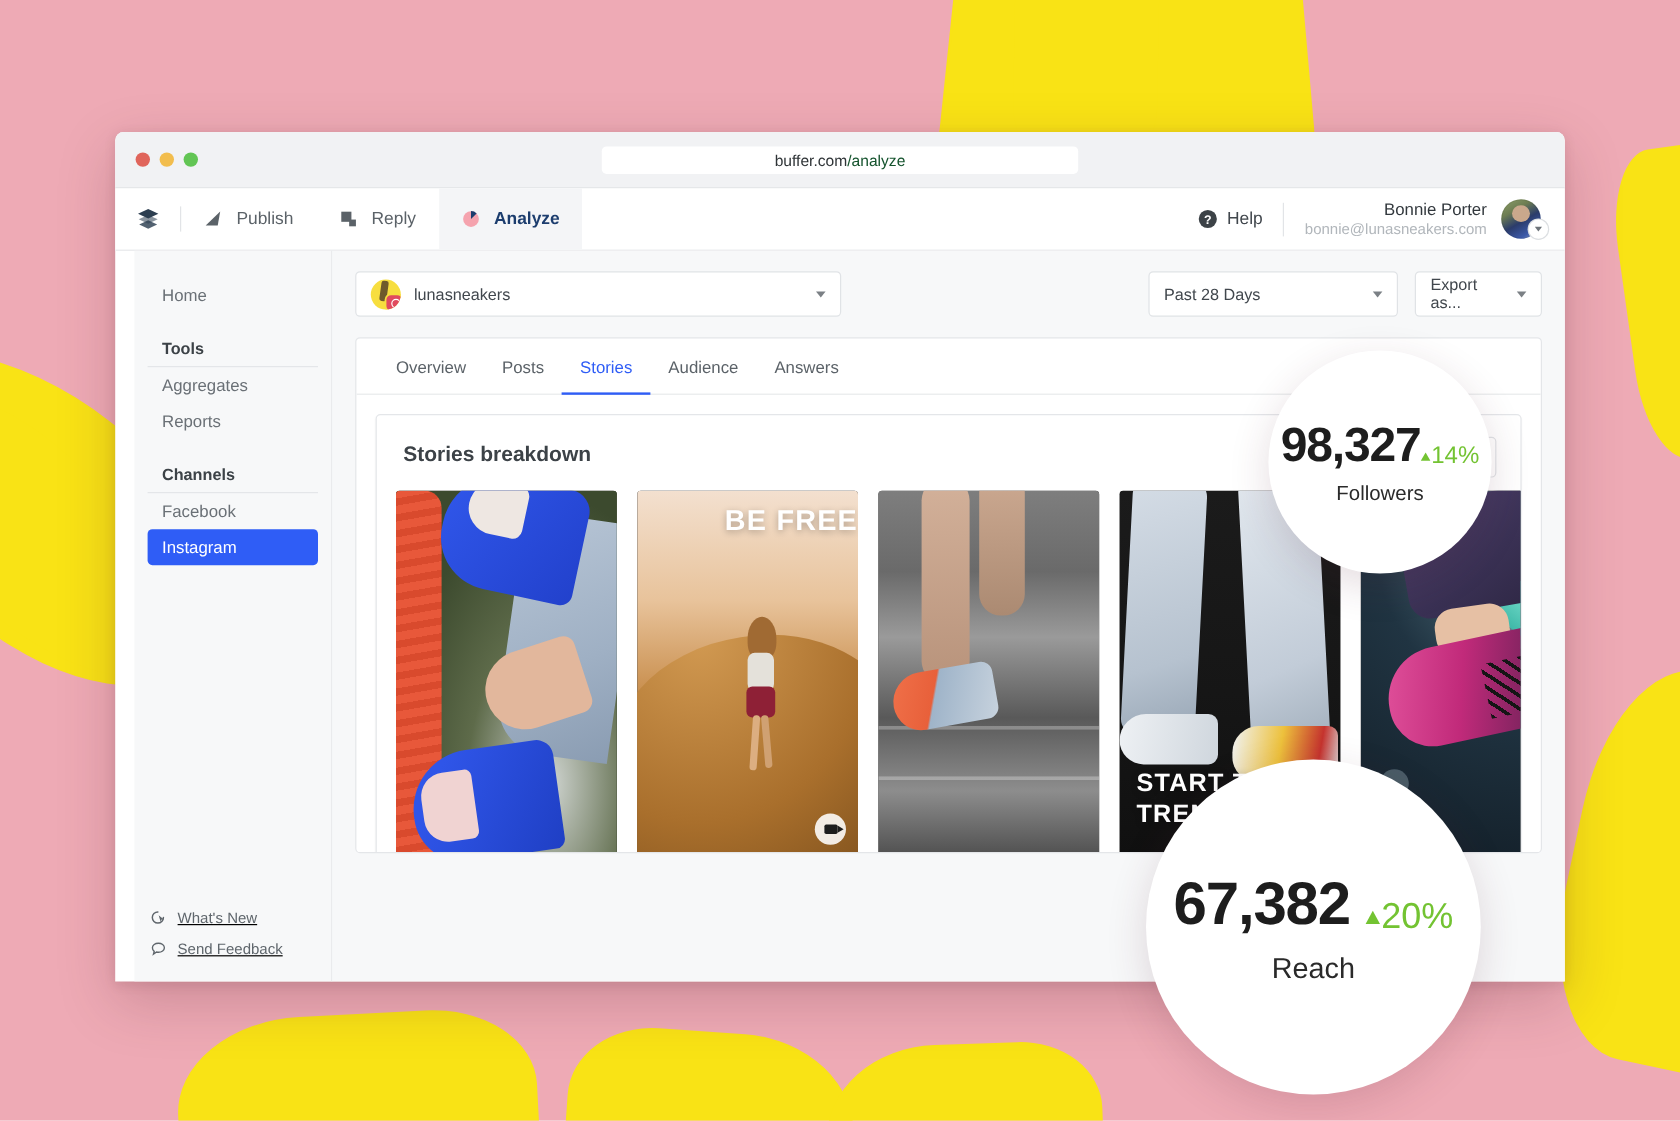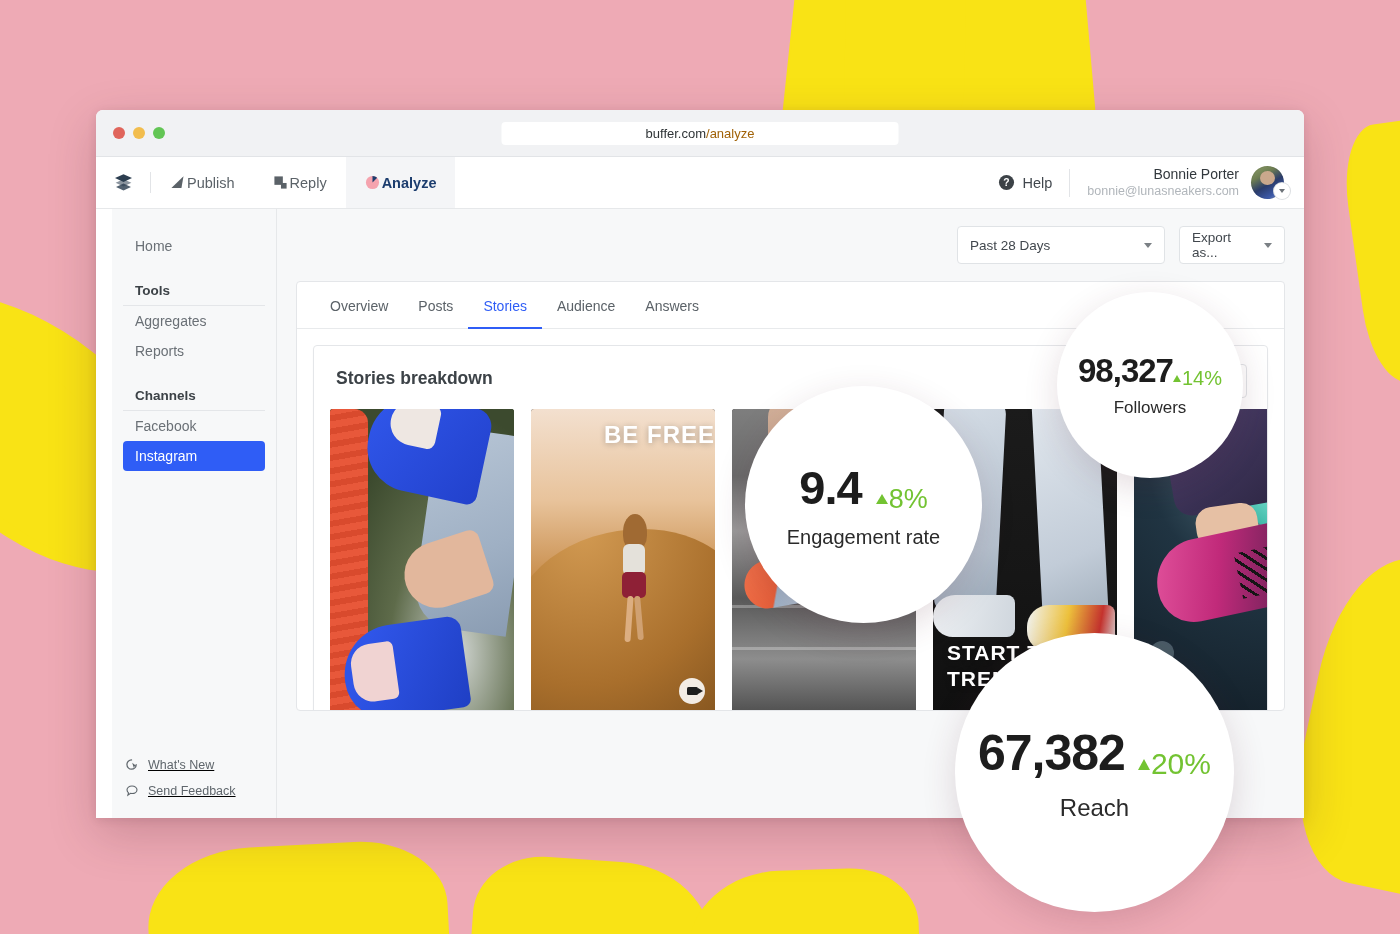--- a/index.html
+++ b/index.html
@@ -102,41 +102,41 @@
   .urlbar {
     position: absolute;
     left: 50%; transform: translateX(-50%);
     width: 397px; height: 23px;
     background: #fff;
     border-radius: 4px;
     display: flex; align-items: center; justify-content: center;
     font-size: 13px;
   }
   .url-host { color: #2f3437; }
-  .url-path { color: #a16207; }
+  .url-path { color: #14532d; }
 
   
   .appnav {
     height: 52px;
     background: #ffffff;
     border-bottom: 1px solid #e6e8ea;
     display: flex;
     align-items: stretch;
     position: relative;
   }
   .logo-cell {
     width: 54px;
     display: flex; align-items: center; justify-content: center;
   }
   .nav-divider {
     width: 1px; background: #e2e4e7;
     margin: 15px 0;
   }
   .navitem {
-    display: flex; align-items: center; gap: 2px;
+    display: flex; align-items: center; gap: 12px;
     padding: 0 19px;
     font-size: 14.5px;
     color: #5b6268;
     cursor: pointer;
   }
   .navitem.active {
     background: #f4f5f7;
     color: #1c3d6e;
     font-weight: bold;
   }
@@ -433,21 +433,21 @@
     width: 0; height: 0;
     border-left: 5px solid transparent;
     border-right: 5px solid transparent;
     border-bottom: 8px solid #73c332;
     margin-right: 1px;
     align-self: center;
   }
   .bub-label { color: #2a2a2a; }
 
   .bubble-followers { left: 1057px; top: 292px; width: 186px; height: 186px; }
-  .bubble-followers .bub-num { font-size: 33px; }
+  .bubble-followers .bub-num { font-size: 40px; }
   .bubble-followers .bub-delta { font-size: 20px; }
   .bubble-followers .tri { border-left-width: 4px; border-right-width: 4px; border-bottom-width: 7px; }
   .bubble-followers .bub-label { font-size: 17px; margin-top: 8px; }
 
   .bubble-engagement { left: 745px; top: 386px; width: 237px; height: 237px; }
   .bubble-engagement .bub-num { font-size: 47px; }
   .bubble-engagement .bub-delta { font-size: 27px; margin-left: 14px; }
   .bubble-engagement .tri { border-left-width: 6px; border-right-width: 6px; border-bottom-width: 10px; }
   .bubble-engagement .bub-label { font-size: 20px; margin-top: 11px; }
 
@@ -584,20 +584,27 @@
               </svg>
             </span>
             <span>Send Feedback</span>
           </div>
         </div>
       </div>
 
       <div class="content">
 
         <div class="toolbar">
+          <div class="select sel-channel">
+            <span class="ig-avatar">
+              <span class="ig-badge"></span>
+            </span>
+            <span class="sp">lunasneakers</span>
+            <span class="sel-caret"></span>
+          </div>
           <div class="toolbar-right">
             <div class="select sel-range">
               <span class="sp">Past 28 Days</span>
               <span class="sel-caret"></span>
             </div>
             <div class="select sel-export">
               <span class="sp">Export as...</span>
               <span class="sel-caret"></span>
             </div>
           </div>
@@ -714,30 +721,20 @@
     <div class="bub-row">
       <span class="bub-num">98,327</span>
       <span class="bub-delta">
         <span class="tri"></span>
         <span>14%</span>
       </span>
     </div>
     <div class="bub-label">Followers</div>
   </div>
 
-  <div class="bubble bubble-engagement">
-    <div class="bub-row">
-      <span class="bub-num">9.4</span>
-      <span class="bub-delta">
-        <span class="tri"></span>
-        <span>8%</span>
-      </span>
-    </div>
-    <div class="bub-label">Engagement rate</div>
-  </div>
 
   <div class="bubble bubble-reach">
     <div class="bub-row">
       <span class="bub-num">67,382</span>
       <span class="bub-delta">
         <span class="tri"></span>
         <span>20%</span>
       </span>
     </div>
     <div class="bub-label">Reach</div>

